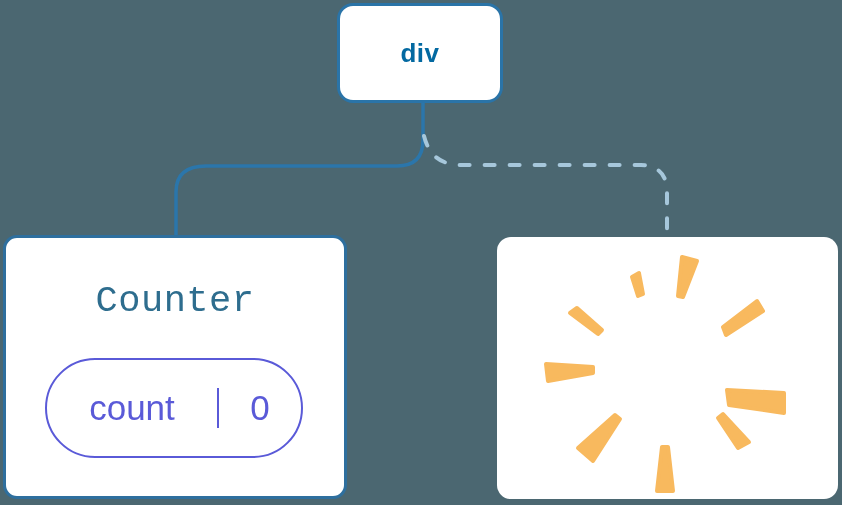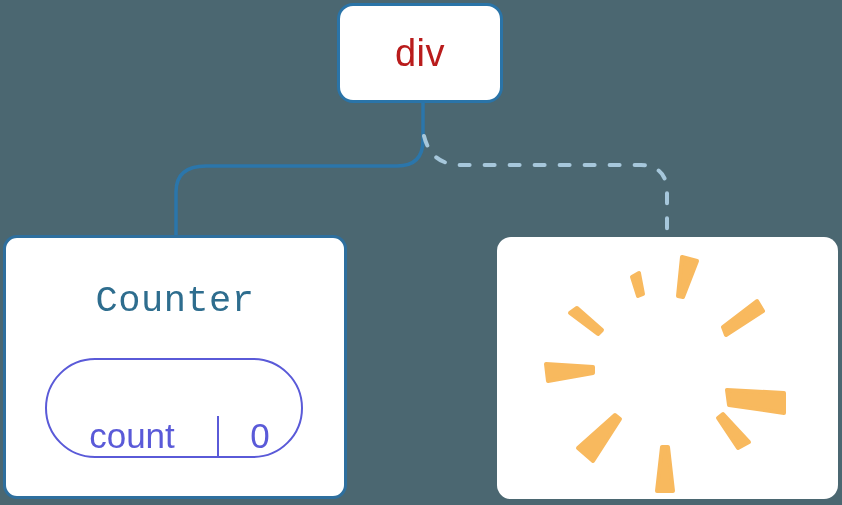--- a/index.html
+++ b/index.html
@@ -28,23 +28,23 @@
     width: 166px; height: 100px;
     box-sizing: border-box;
     background: #ffffff;
     border: 3px solid #2a74a8;
     border-radius: 16px;
     display: flex;
     align-items: center;
     justify-content: center;
   }
   .node-root .root-label {
-    font-size: 38px;
-    font-weight: 400;
-    color: #b91c1c;
+    font-size: 26px;
+    font-weight: 700;
+    color: #0369a1;
     letter-spacing: 0.5px;
   }
   .card {
     position: absolute;
     box-sizing: border-box;
     background: #ffffff;
     border-radius: 14px;
   }
   .card-counter {
     left: 3px; top: 235px;
@@ -65,21 +65,21 @@
     font-family: Liberation Mono, monospace;
   }
   .state-pill {
     position: absolute;
     left: 39px; top: 120px;
     width: 258px; height: 100px;
     box-sizing: border-box;
     border: 2.5px solid #5a5ad8;
     border-radius: 50px;
     display: flex;
-    align-items: flex-end;
+    align-items: center;
     overflow: hidden;
   }
   .pill-cell {
     display: flex;
     align-items: center;
     justify-content: center;
     font-size: 35px;
     color: #5a5ad8;
   }
   .pill-key {

